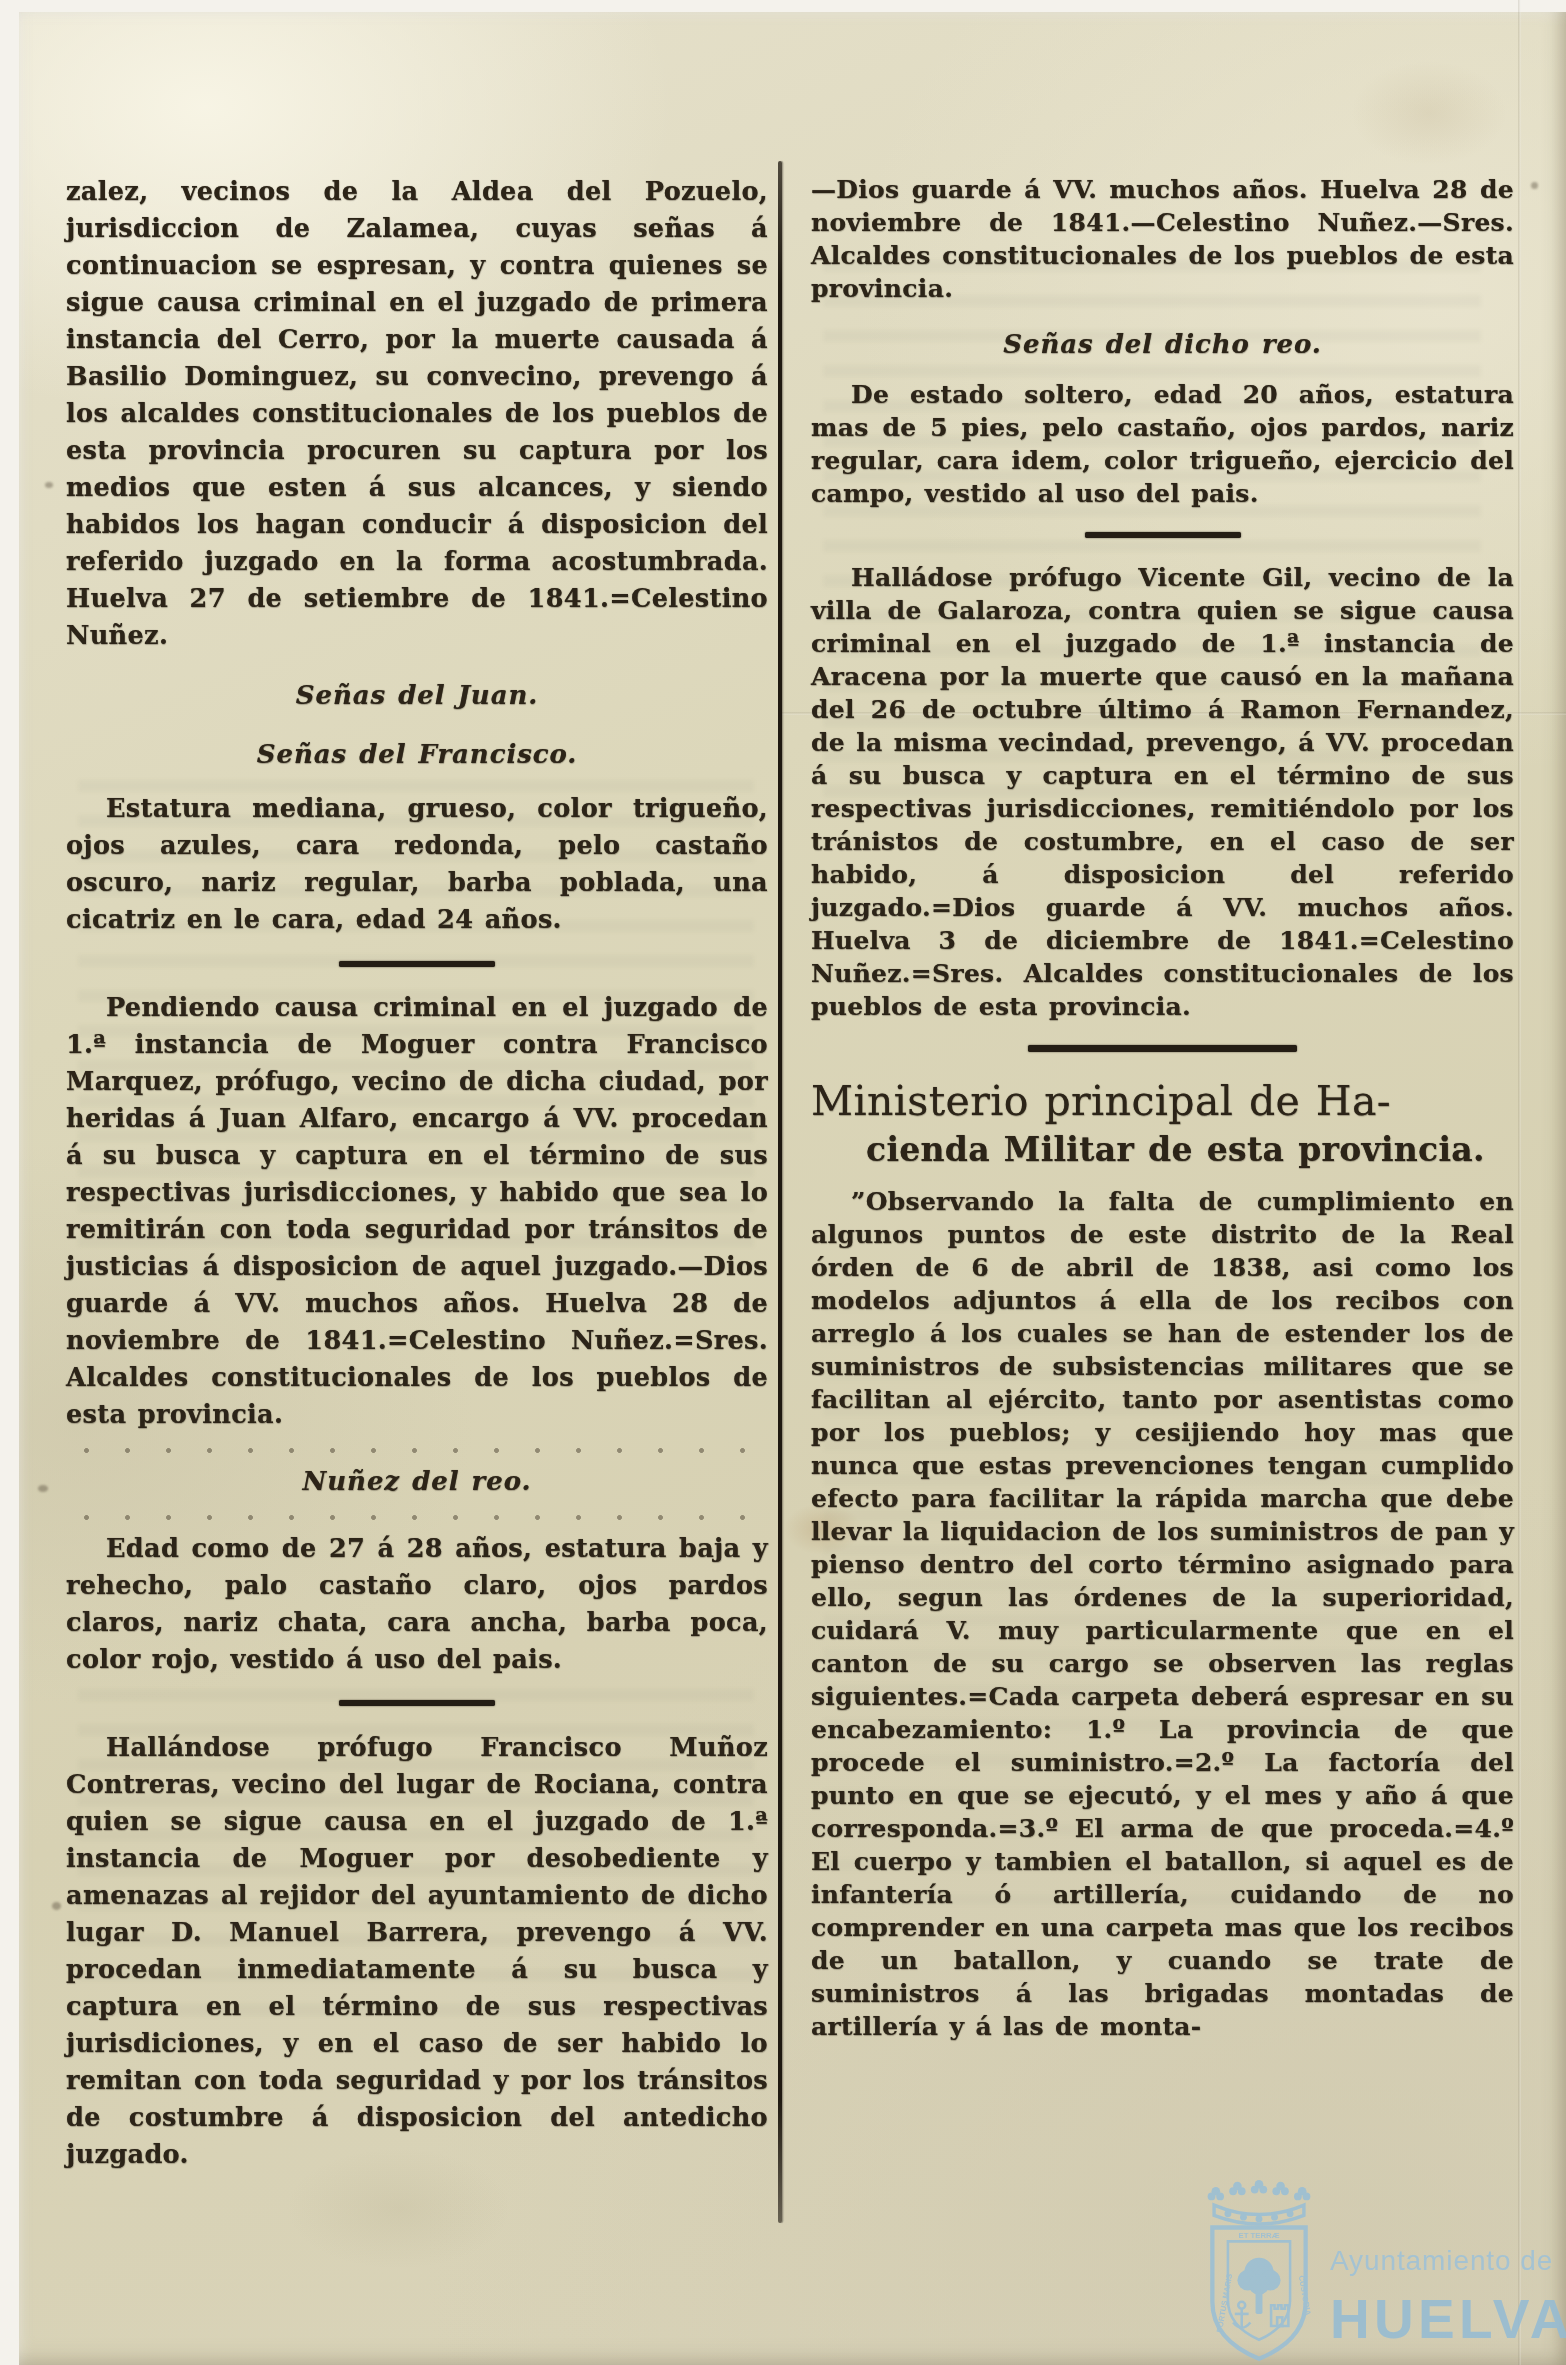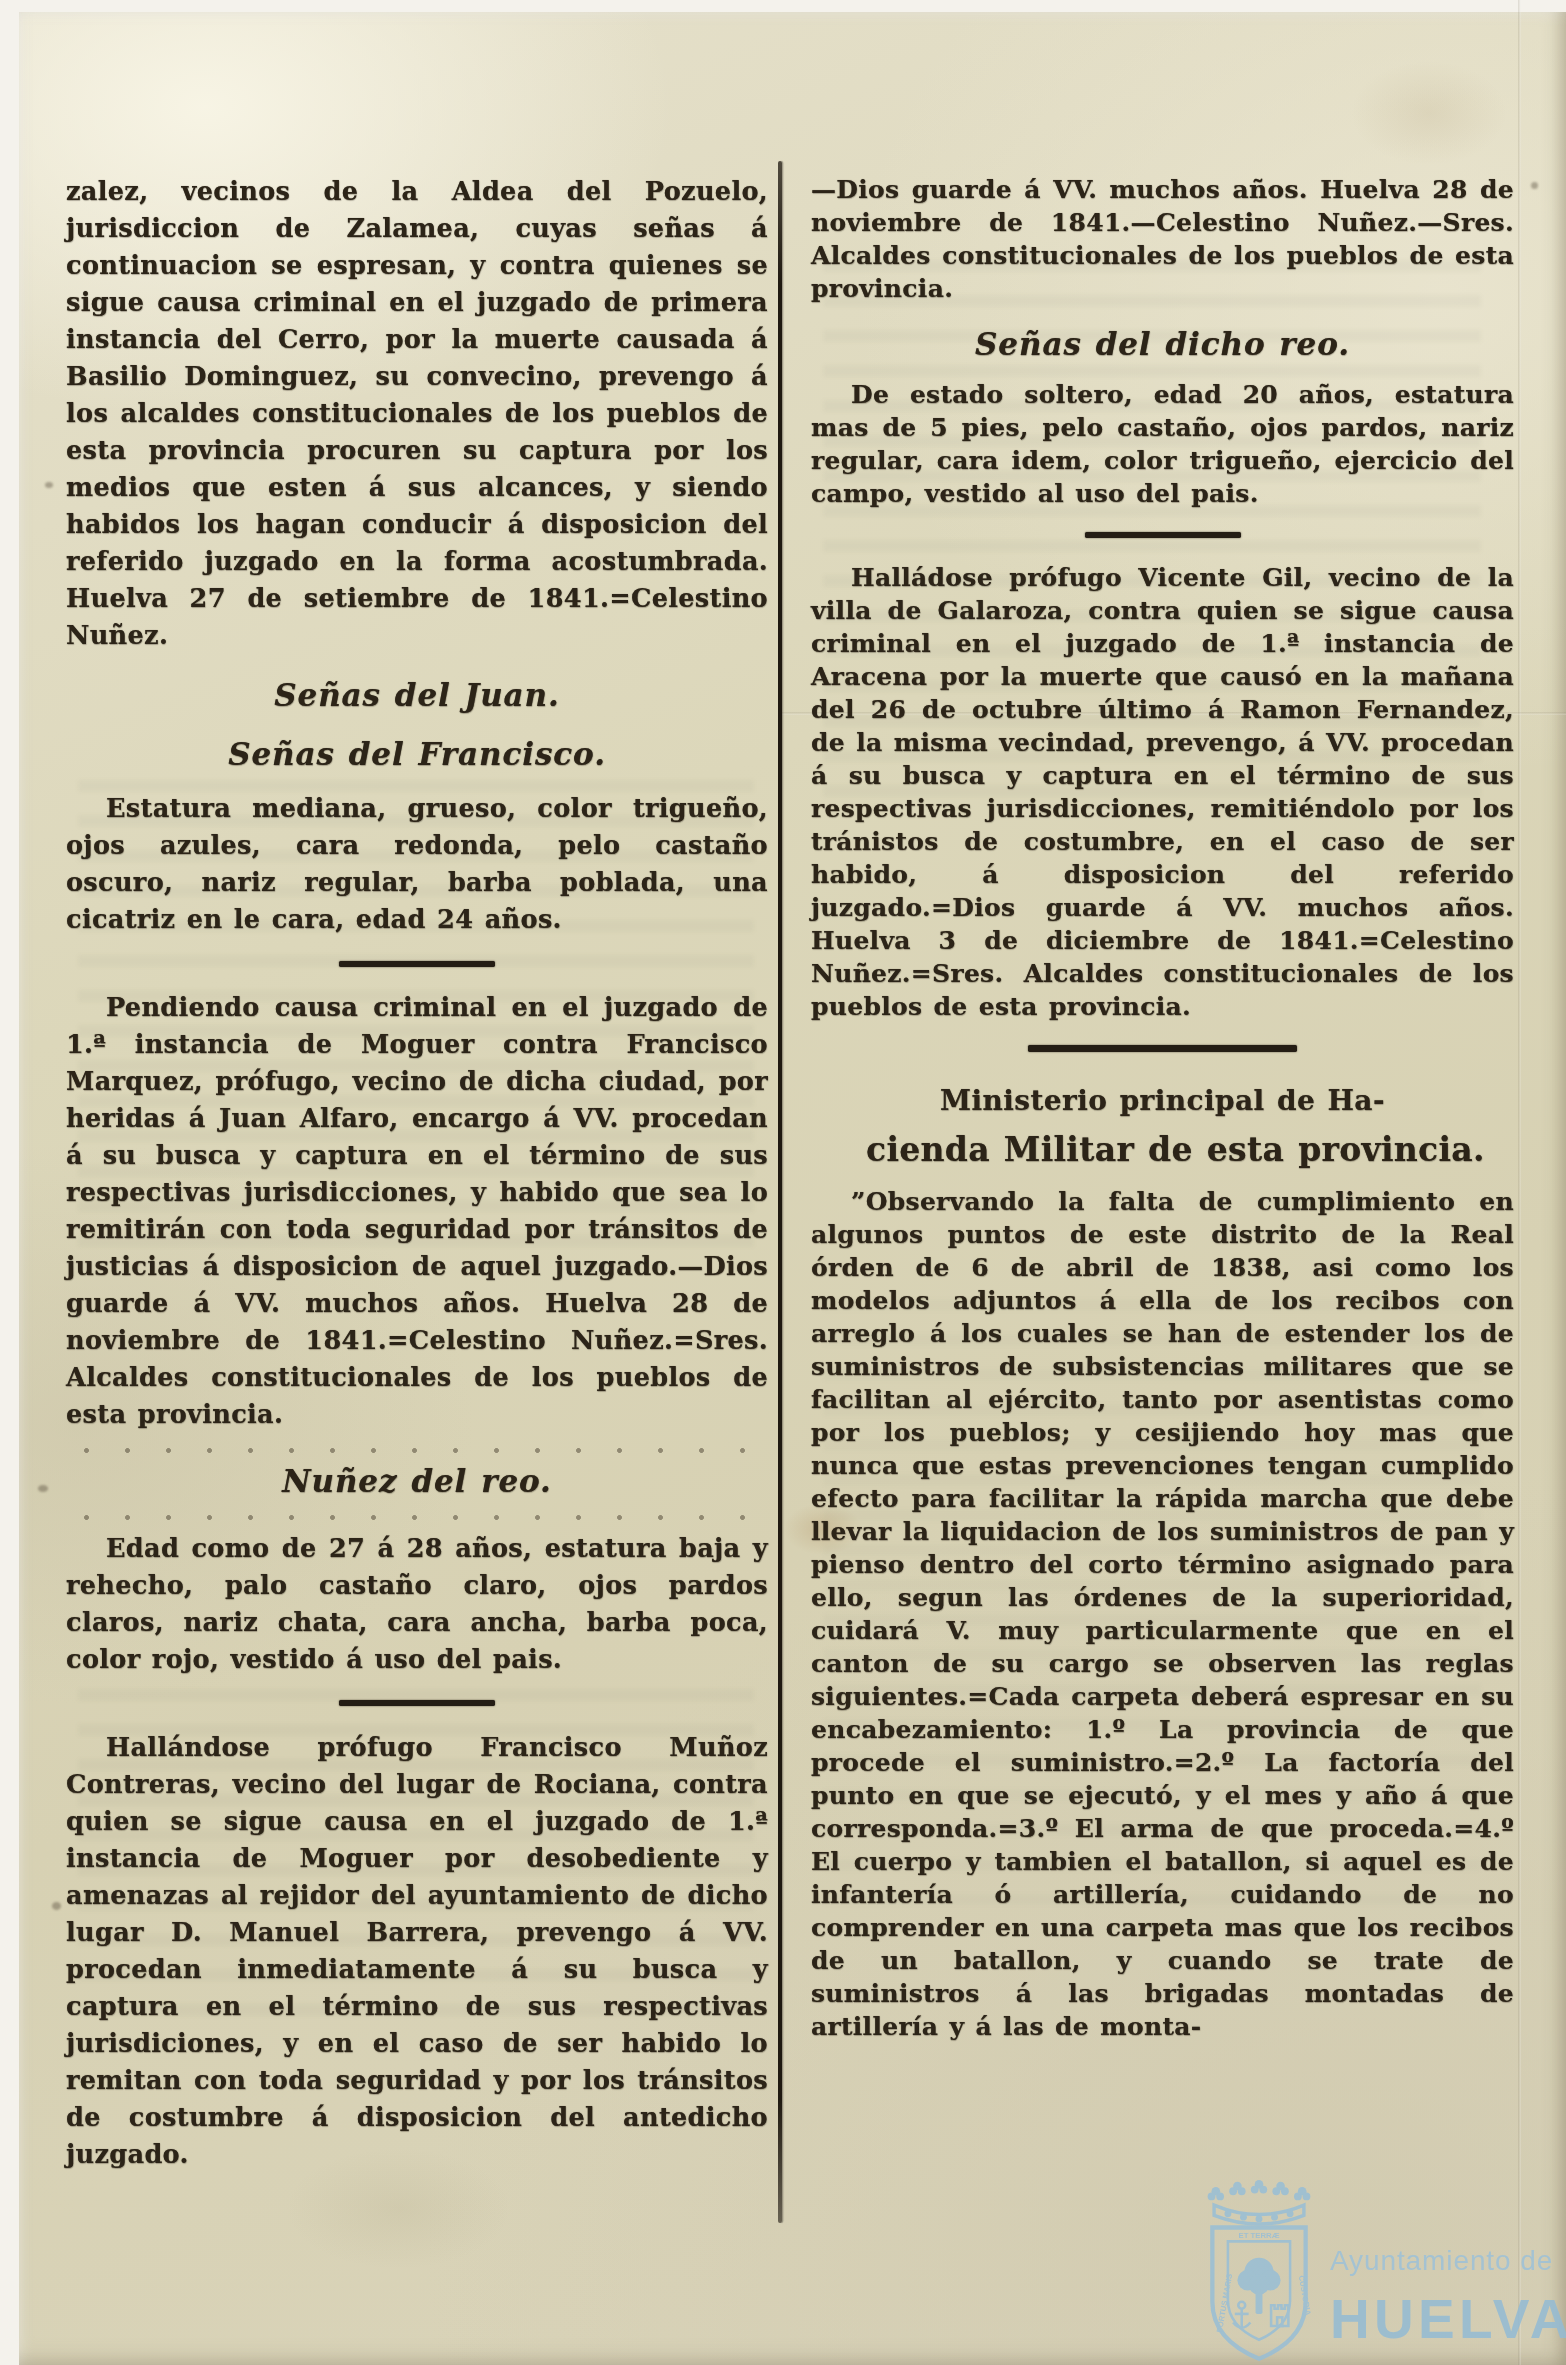--- a/index.html
+++ b/index.html
@@ -41,33 +41,33 @@
   
   .col{position:absolute;top:173px;color:#2c2418;text-align:justify;
        text-shadow:0 0 0.9px rgba(44,36,24,.6), 0.4px 0.5px 0.9px rgba(44,36,24,.28);
        font-weight:700;letter-spacing:0.3px;word-spacing:2.2px;}
   .col-left{left:66px;width:702px;font-size:25.6px;line-height:37px;}
   .col-right{left:811px;width:703px;font-size:25px;line-height:33px;}
   .col p{margin:0;}
   .indent{text-indent:40px;}
 
   .sec-head{font-style:italic;font-weight:700;text-align:center;
-    font-size:31px;margin:22.5px 0 17.3px;letter-spacing:0.9px;text-indent:0;}
+    font-size:26px;margin:22.5px 0 17.3px;letter-spacing:0.9px;text-indent:0;}
 
   .divider{height:6px;background:#241d14;margin:22.5px auto;border-radius:1.7px;
     box-shadow:0 0 1.7px rgba(36,29,20,.8);}
   .div-sm{width:156px;}
   .div-lg{width:269px;height:7px;}
 
   .dots{height:7px;margin:14px 0 8.7px;opacity:.55;
     background-image:radial-gradient(circle, rgba(55,45,30,.8) 0 2.1px, rgba(55,45,30,0) 2.8px);
     background-size:41px 7px;background-repeat:repeat-x;}
 
-  .min-head1{font-size:28px;line-height:50px;font-weight:700;letter-spacing:0.4px;
-    margin:24px 0 3.5px;text-align:center;text-indent:0;}
+  .min-head1{font-size:41px;line-height:50px;font-weight:400;letter-spacing:0.4px;
+    margin:24px 0 3.5px;text-align:left;text-indent:0;}
   .min-head2{font-size:33px;line-height:40px;font-weight:700;
     margin:0 0 15.6px;text-align:left;text-indent:55px;}
 
   .column-rule{position:absolute;left:778px;top:161px;width:4.3px;height:2062px;
     background:linear-gradient(to bottom, rgba(30,24,16,.75), #1f1911 6%, #1f1911 94%, rgba(30,24,16,.6));
     border-radius:2.6px;box-shadow:1.3px 0 0.9px rgba(30,24,16,.35);}
 
   
   .watermark{position:absolute;left:1202px;top:2155px;width:355px;height:210px;
     color:#98bed6;opacity:.85;pointer-events:none;}

